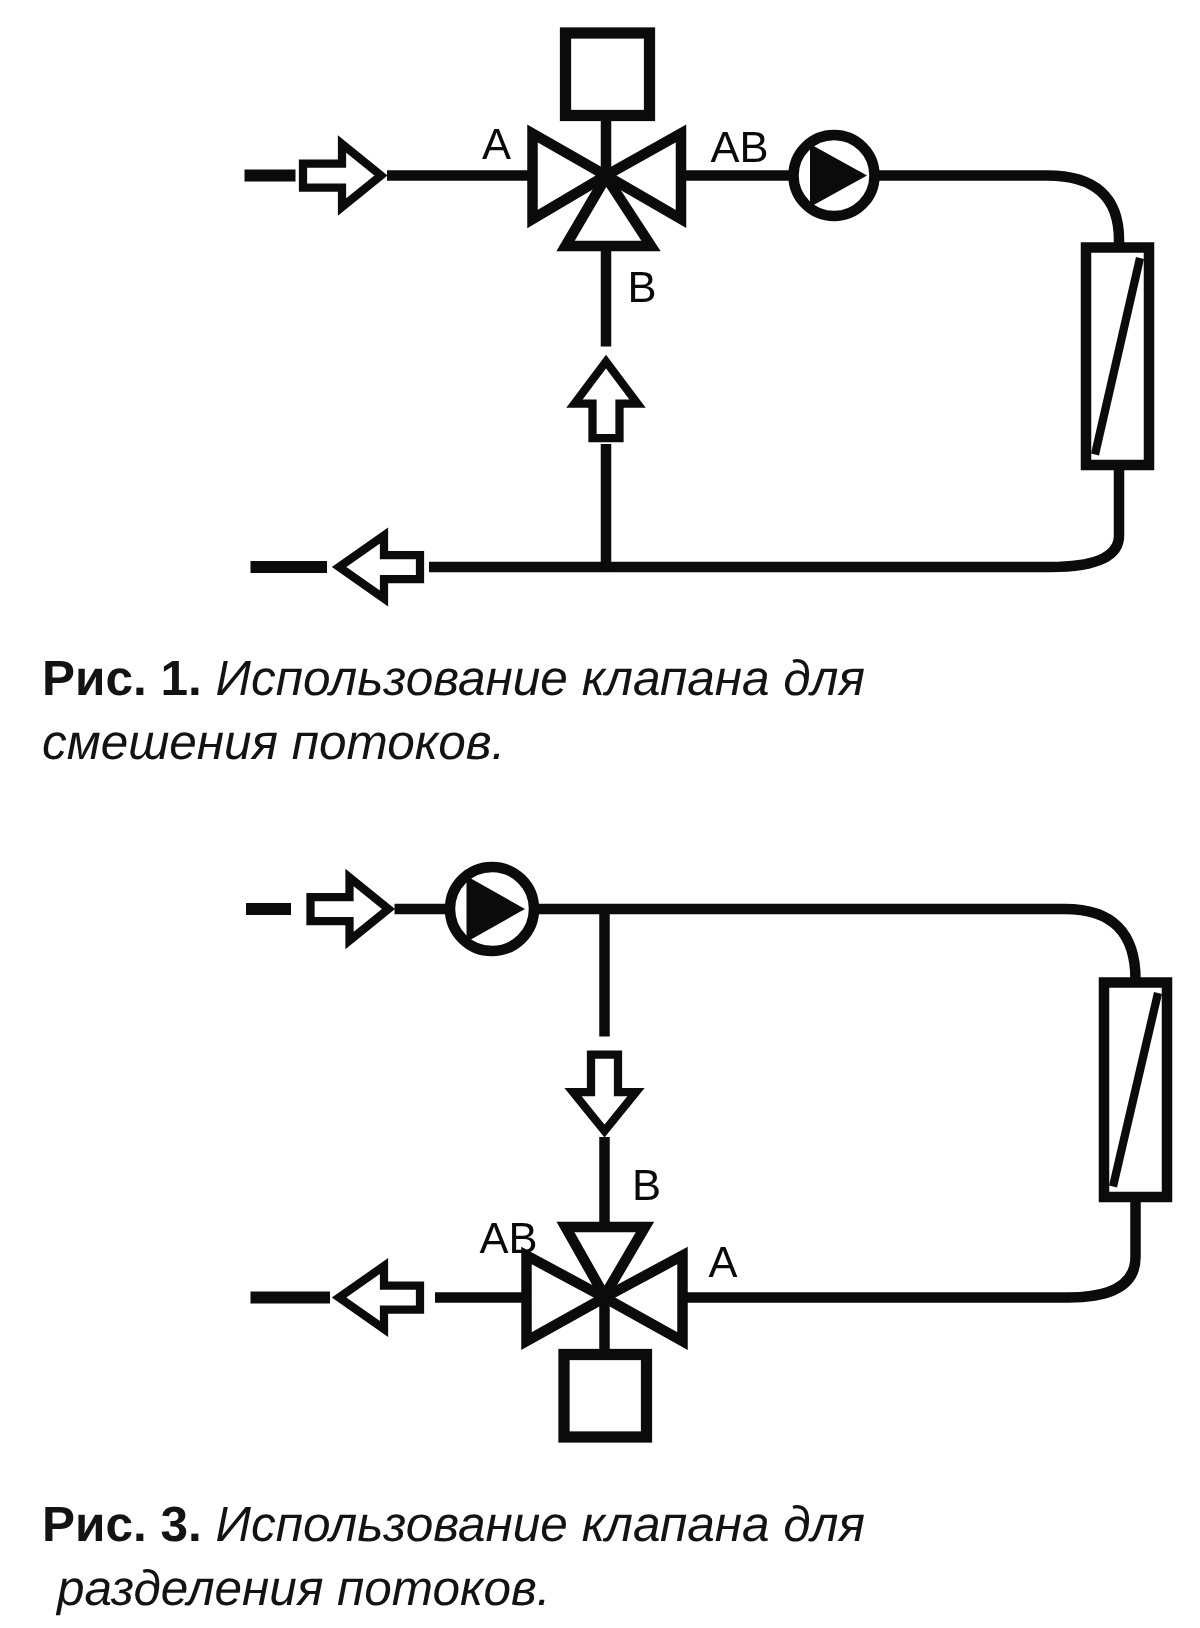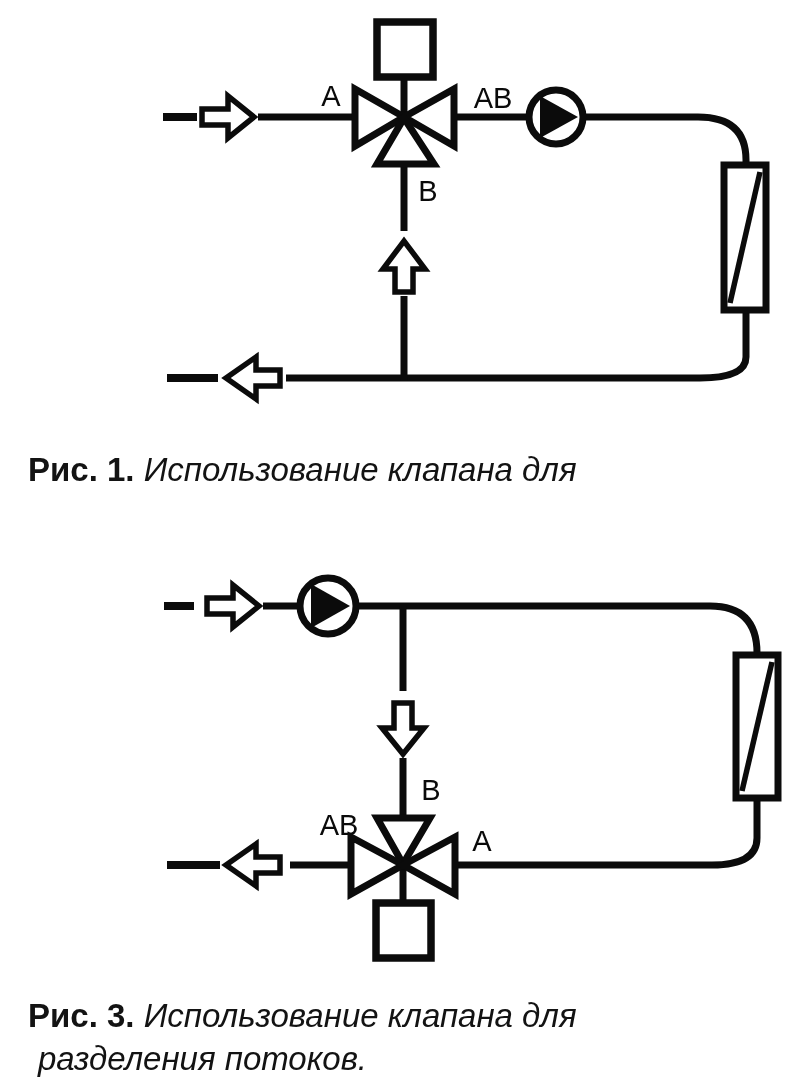--- a/index.html
+++ b/index.html
@@ -15,21 +15,21 @@
   #fig2-svg{top:555px;}
   svg text{
     font-family:"Liberation Sans",sans-serif;
     font-size:29px;font-weight:500;fill:#0a0a0a;
   }
   .caption{
     position:absolute;left:28px;width:744px;
     font-size:33px;line-height:43px;color:#131313;
     letter-spacing:0px;
   }
-  #caption1{top:448px;}
+  #caption1{top:430px;}
   #caption2{top:994px;}
   .cap-prefix{font-weight:800;font-style:normal;}
   .cap-italic{font-style:italic;font-weight:500;}
   .indent2{padding-left:10px;}
 </style>
 </head>
 <body>
 
 <div class="page">
 
@@ -61,20 +61,21 @@
     </g>
 
     <text x="331" y="106" text-anchor="middle">A</text>
     <text x="493" y="108" text-anchor="middle">AB</text>
     <text x="428" y="201" text-anchor="middle">B</text>
   </svg>
 
   <div class="caption" id="caption1">
     <span class="cap-prefix">Рис. 1.</span>
     <span class="cap-italic">Использование клапана для</span><br>
+    <span class="cap-italic">смешения потоков.</span>
   </div>
 
   <svg id="fig2-svg" width="800" height="410" viewBox="0 0 800 410">
     <g stroke="#0b0b0b" stroke-width="7" fill="none" stroke-linejoin="miter">
 
       <line x1="164" y1="51" x2="194" y2="51" stroke-width="8"></line>
       <path d="M263 51 H710 Q757 51 757 98 V283 Q757 310 712 310 H456"></path>
       <line x1="403" y1="51" x2="403" y2="136"></line>
       <line x1="403" y1="203" x2="403" y2="265"></line>
       <line x1="290" y1="310" x2="352" y2="310"></line>

